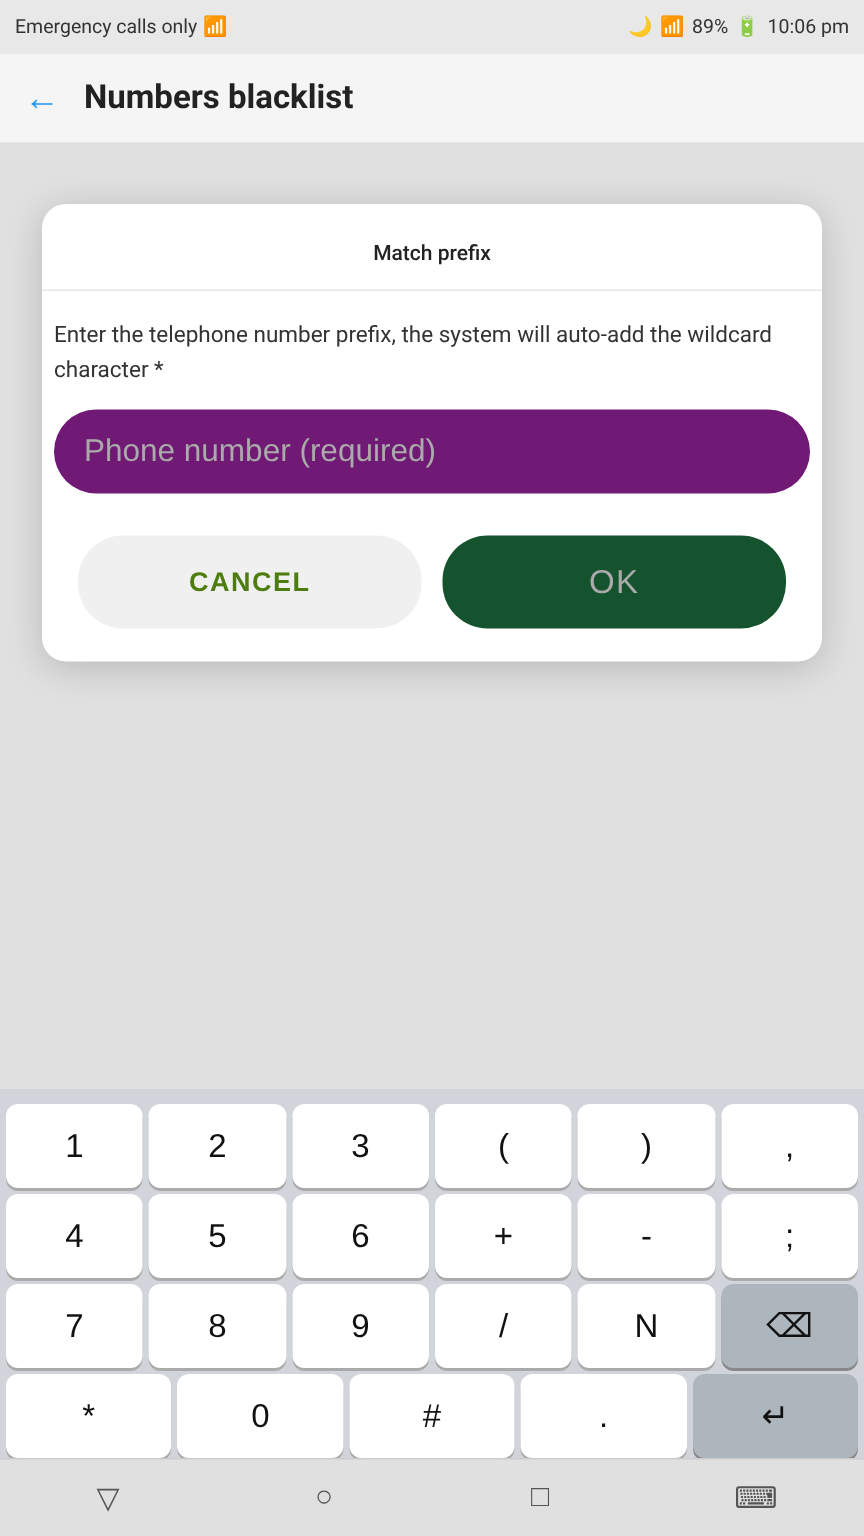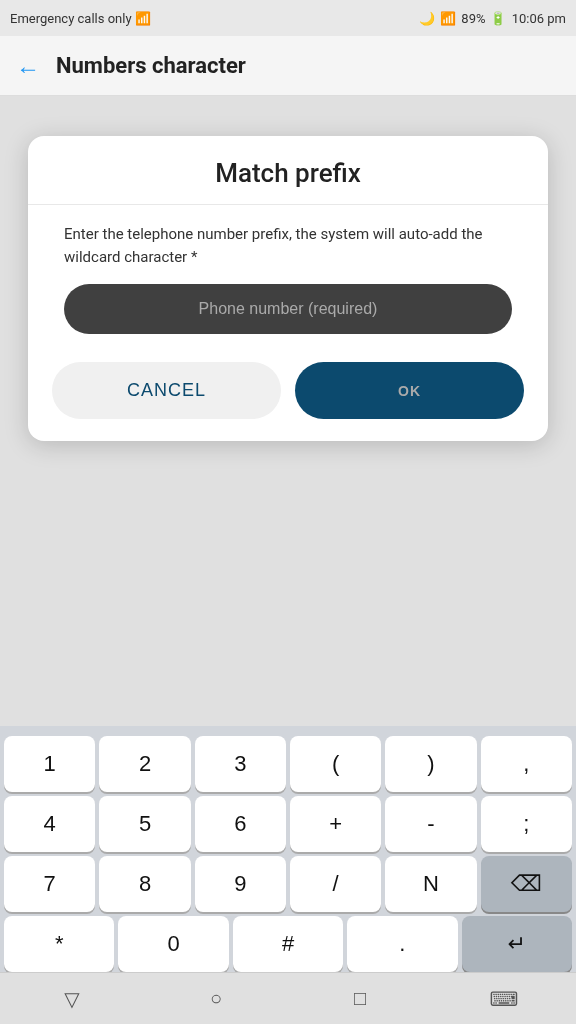--- a/index.html
+++ b/index.html
@@ -81,74 +81,73 @@
       width: 520px;
       overflow: hidden;
       box-shadow: 0 4px 24px rgba(0,0,0,0.18);
     }
     .dialog-title-bar {
       padding: 22px 24px 16px;
       text-align: center;
       border-bottom: 1px solid #e8e8e8;
     }
     .dialog-title {
-      font-size: 26px;
+      font-size: 14px;
       font-weight: 500;
       color: #222;
     }
     .dialog-body {
-      padding: 18px 36px 10px;
+      padding: 18px 8px 10px;
     }
     .dialog-desc {
       font-size: 15px;
       color: #333;
       line-height: 1.5;
       margin-bottom: 16px;
     }
     .dialog-input {
       width: 100%;
-      background: #404040;
+      background: #701a75;
       border: none;
       border-radius: 30px;
       padding: 16px 20px;
-      font-size: 16px;
+      font-size: 21px;
       color: #999;
       outline: none;
       caret-color: #2196F3;
       margin-bottom: 18px;
-      text-align: center;
     }
     .dialog-input::placeholder {
       color: #aaa;
     }
     .dialog-buttons {
       display: flex;
       gap: 14px;
       padding: 0 24px 22px;
     }
     .btn-cancel {
       flex: 1;
       background: #f0f0f0;
       border: none;
       border-radius: 30px;
       padding: 18px;
       font-size: 18px;
-      font-weight: 400;
-      color: #0c4a6e;
+      font-weight: 700;
+      color: #4d7c0f;
       cursor: pointer;
       letter-spacing: 1px;
     }
     .btn-ok {
       flex: 1;
-      background: #0c4a6e;
+      background: #14532d;
       border: none;
       border-radius: 30px;
       padding: 18px;
-      font-size: 14px;
-      font-weight: 700;
+      font-size: 22px;
+      font-weight: 400;
       color: #aaa;
       cursor: pointer;
       letter-spacing: 1px;
     }
 
     
     .keyboard {
       background: #d1d5db;
       flex-shrink: 0;
       padding: 6px 0 0 0;
@@ -224,21 +223,21 @@
     <span>89%</span>
     <span>🔋</span>
     <span>10:06 pm</span>
   </div>
 </div>
 
 <div class="app-bar">
   <button class="back-btn">
     <span>←</span>
   </button>
-  <span class="app-title">Numbers character</span>
+  <span class="app-title">Numbers blacklist</span>
 </div>
 
 <div class="bg-area">
   <div class="dialog">
     <div class="dialog-title-bar">
       <span class="dialog-title">Match prefix</span>
     </div>
     <div class="dialog-body">
       <p class="dialog-desc">Enter the telephone number prefix, the system will auto-add the wildcard character *</p>
       <input class="dialog-input" type="text" placeholder="Phone number (required)" style="">

